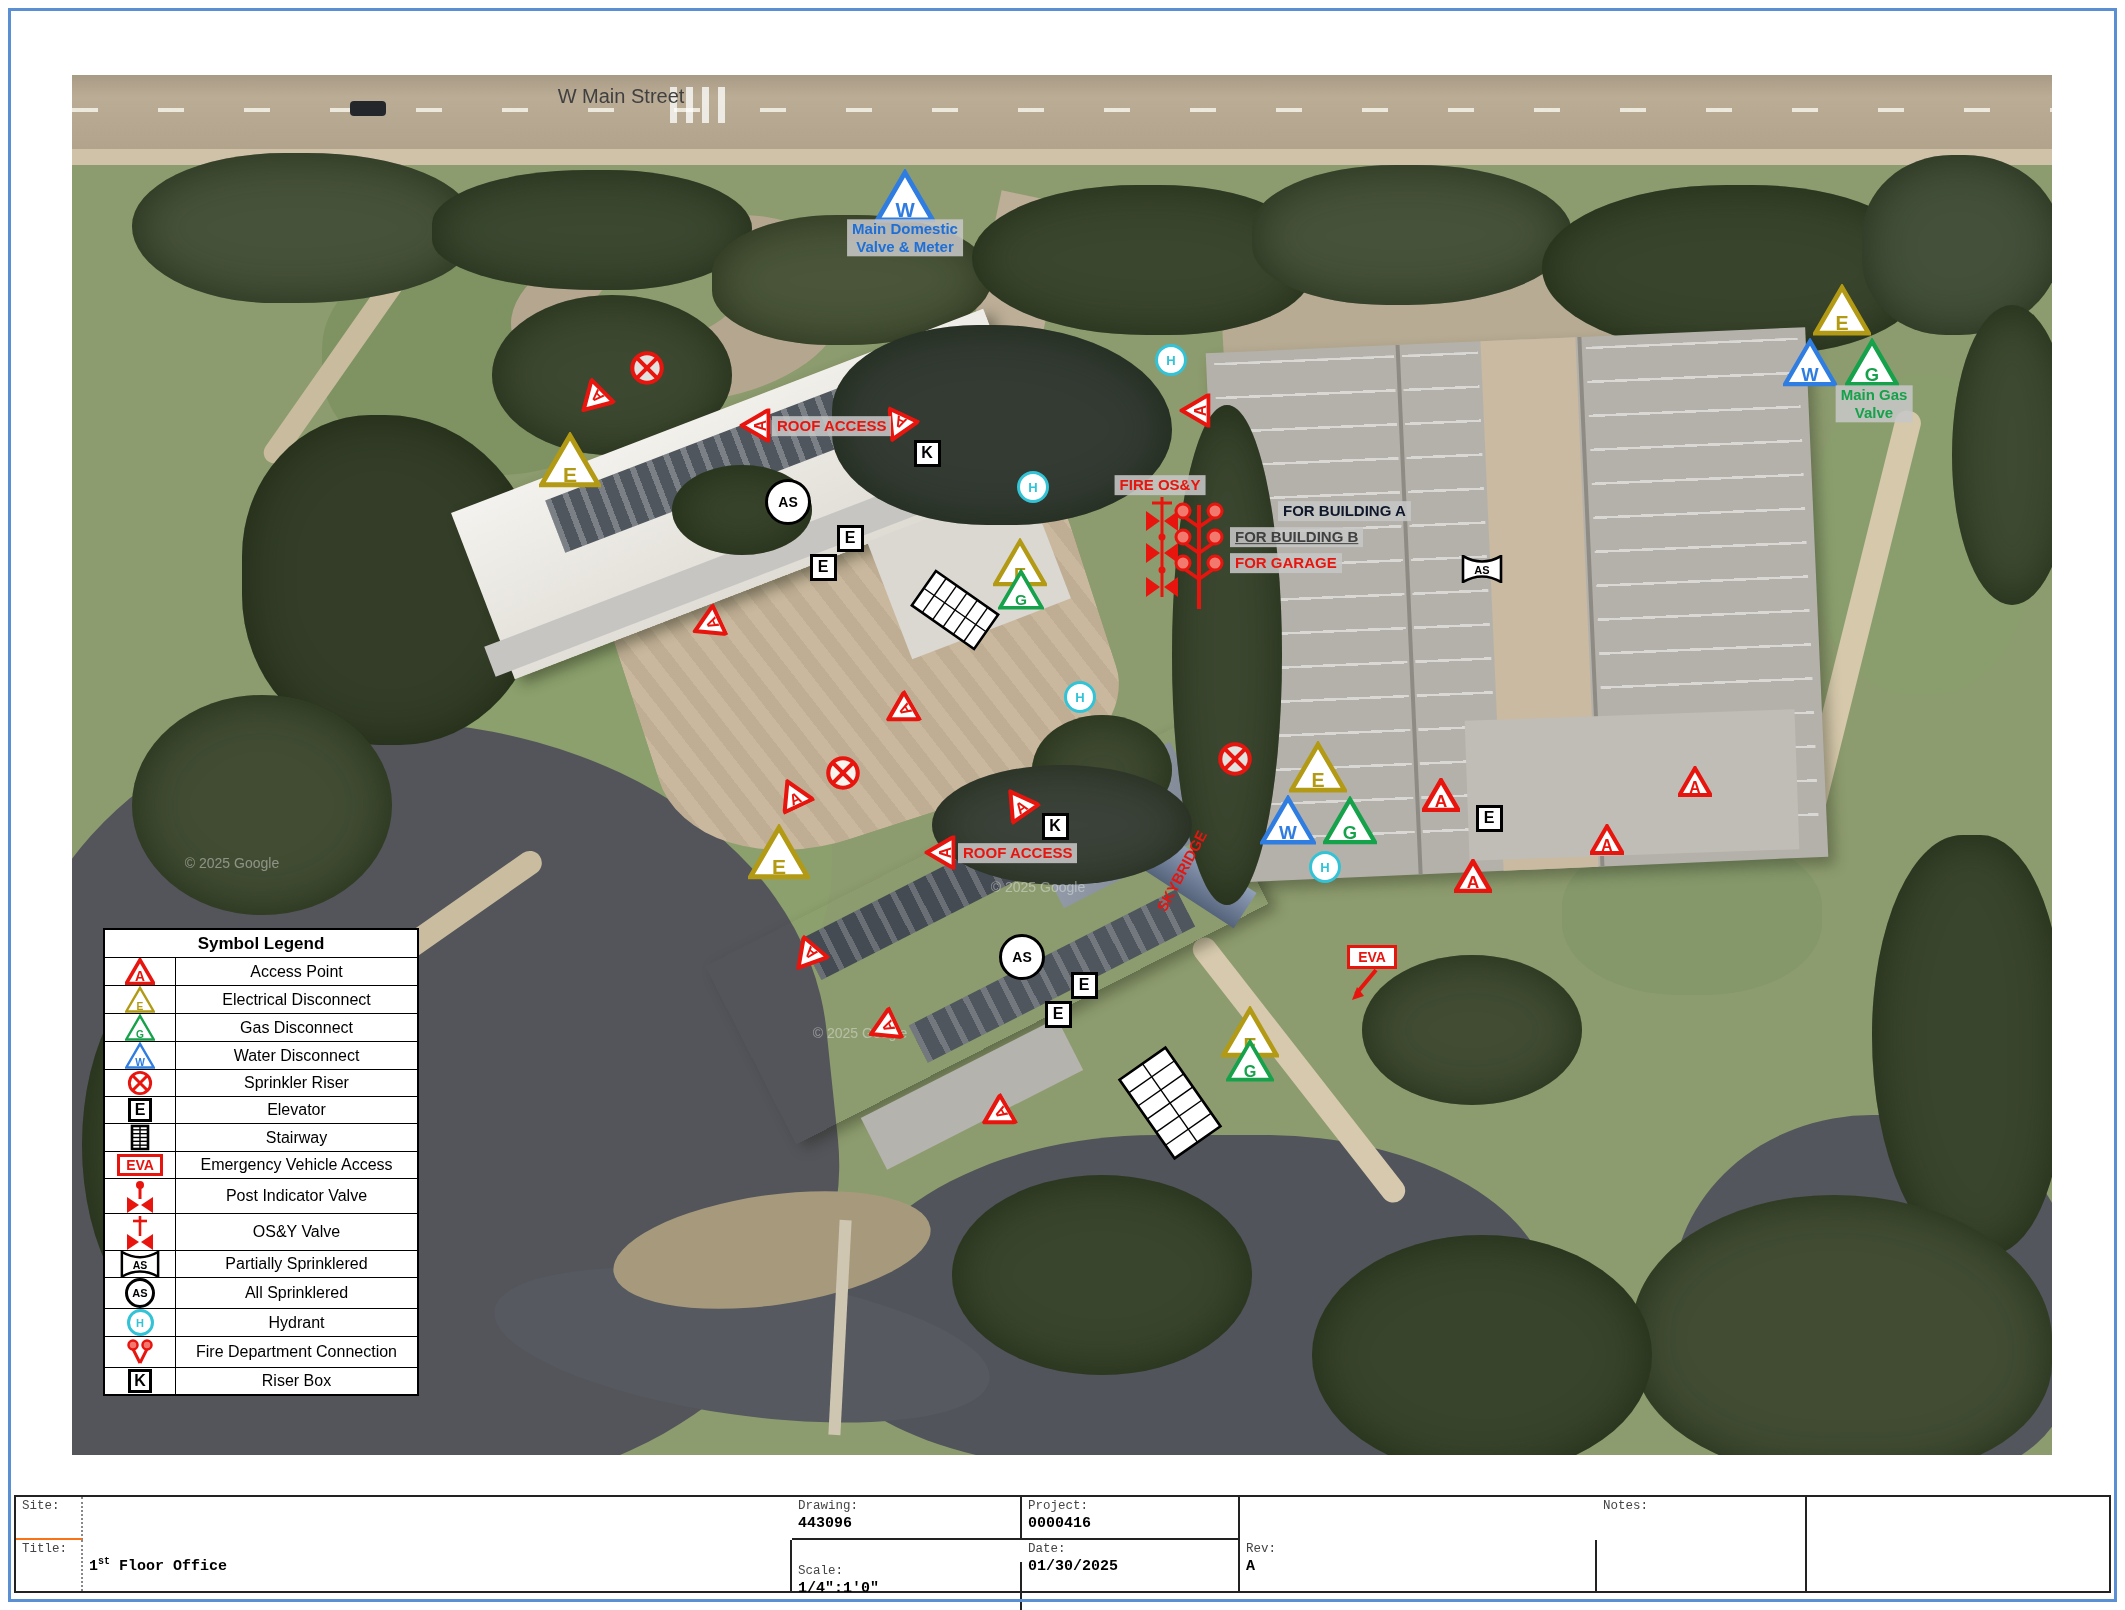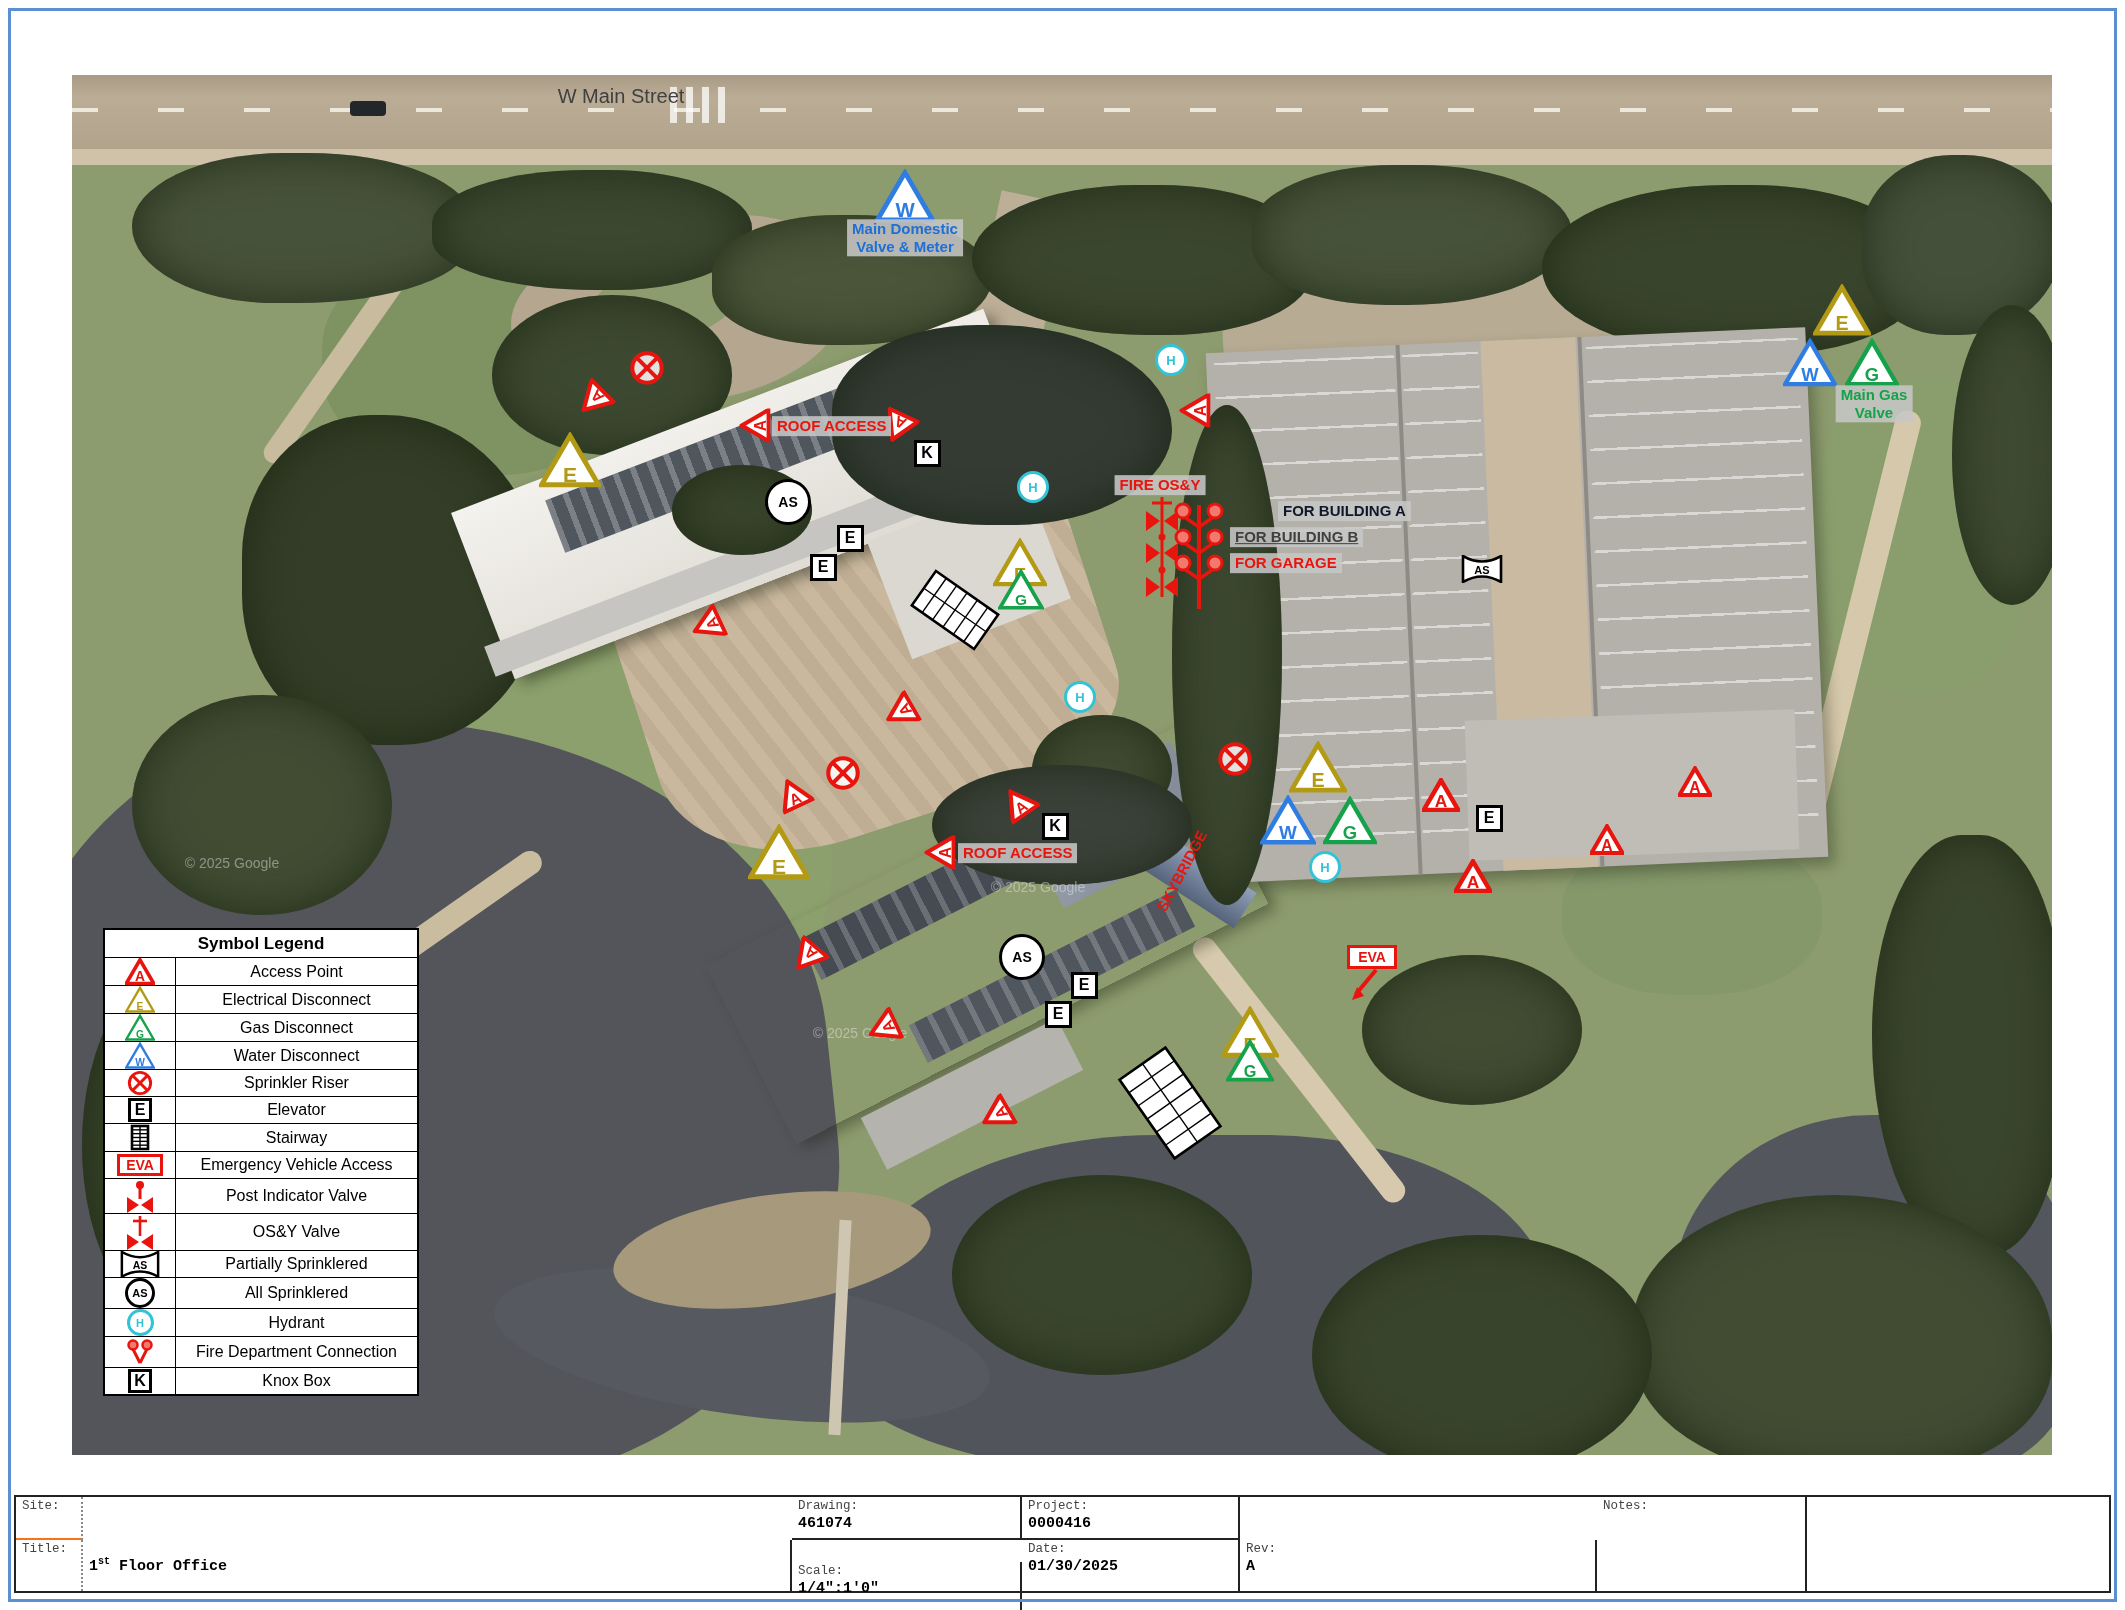--- a/index.html
+++ b/index.html
@@ -254,21 +254,21 @@
                 <circle cx="8" cy="8" r="4.5" fill="#f2796d" stroke="#e8150f" stroke-width="2.5"></circle>
                 <circle cx="22" cy="8" r="4.5" fill="#f2796d" stroke="#e8150f" stroke-width="2.5"></circle>
               </svg></div>
           </div>
           <div class="ltext">Fire Department Connection</div>
         </div>
         <div class="lrow">
           <div class="licon">
             <div class="boxmk" style="width: 24px; height: 24px; box-sizing: border-box;">K</div>
           </div>
-          <div class="ltext">Knox Box</div>
+          <div class="ltext">Riser Box</div>
         </div>
       </div>
   <div class="mk" style="width: 60px; height: 54px; box-sizing: border-box; left: 803px; top: 94px;">
         <svg viewBox="0 0 100 90">
           <polygon points="50,6 96,85 4,85" fill="#fff" stroke="#2f7de1" stroke-width="8"></polygon>
           <text x="50" y="80" text-anchor="middle" font-size="34" font-weight="bold" fill="#2f7de1" font-family="Liberation Sans,sans-serif">W</text>
         </svg>
       </div>
       <div class="hydmk mk" style="width: 32px; height: 32px; box-sizing: border-box; left: 1083px; top: 269px;">H</div>
       <div class="mk" style="width: 34px; height: 31px; box-sizing: border-box; left: 1106px; top: 319.5px; transform: rotate(-90deg);">
@@ -557,21 +557,21 @@
       <div class="mlabel wm" style="left: 966px; top: 812px; color: rgba(235, 235, 235, 0.45);">© 2025 Google</div>
       <div class="mlabel wm" style="left: 788px; top: 958px; color: rgba(235, 235, 235, 0.45);">© 2025 Google</div>
     </div>
 
   <div id="tblock">
     <div class="tcell" style="left:0;top:0;width:67px;height:43px;border-right-style:dotted;border-right-color:#888;border-bottom:2px solid #f97316;">
       <div class="tlab">Site:</div>
     </div>
     <div class="tcell" style="left:776px;top:0;width:230px;height:43px;border-bottom:2px solid #222;">
       <div class="tlab">Drawing:</div>
-      <div class="tval">461074</div>
+      <div class="tval">443096</div>
     </div>
     <div class="tcell" style="left:1006px;top:0;width:218px;height:43px;border-bottom:2px solid #222;">
       <div class="tlab">Project:</div>
       <div class="tval">0000416</div>
     </div>
     <div class="tcell" style="left:1581px;top:0;width:210px;height:94px;">
       <div class="tlab">Notes:</div>
     </div>
     <div class="tcell" style="left:0;top:43px;width:67px;height:51px;border-right-style:dotted;border-right-color:#888;">
       <div class="tlab">Title:</div>

